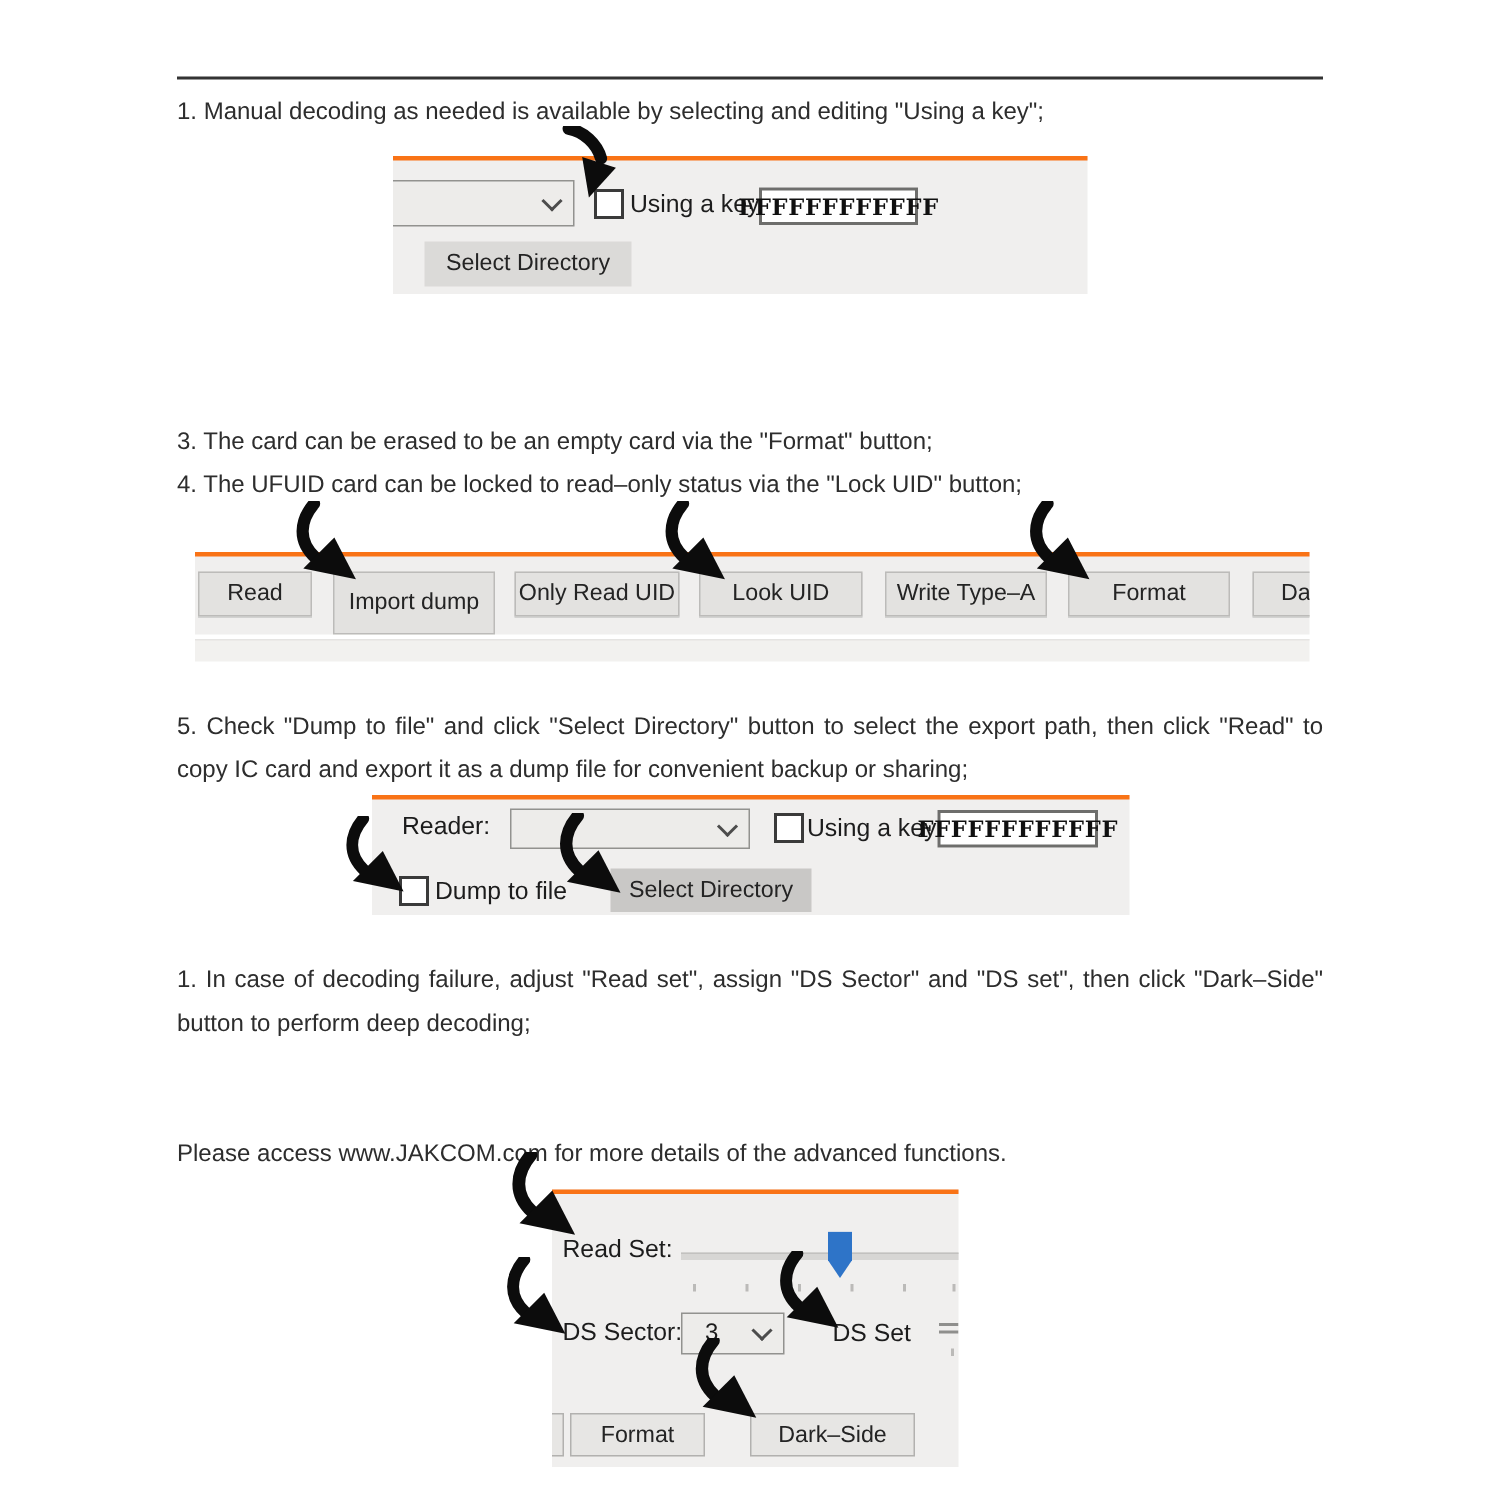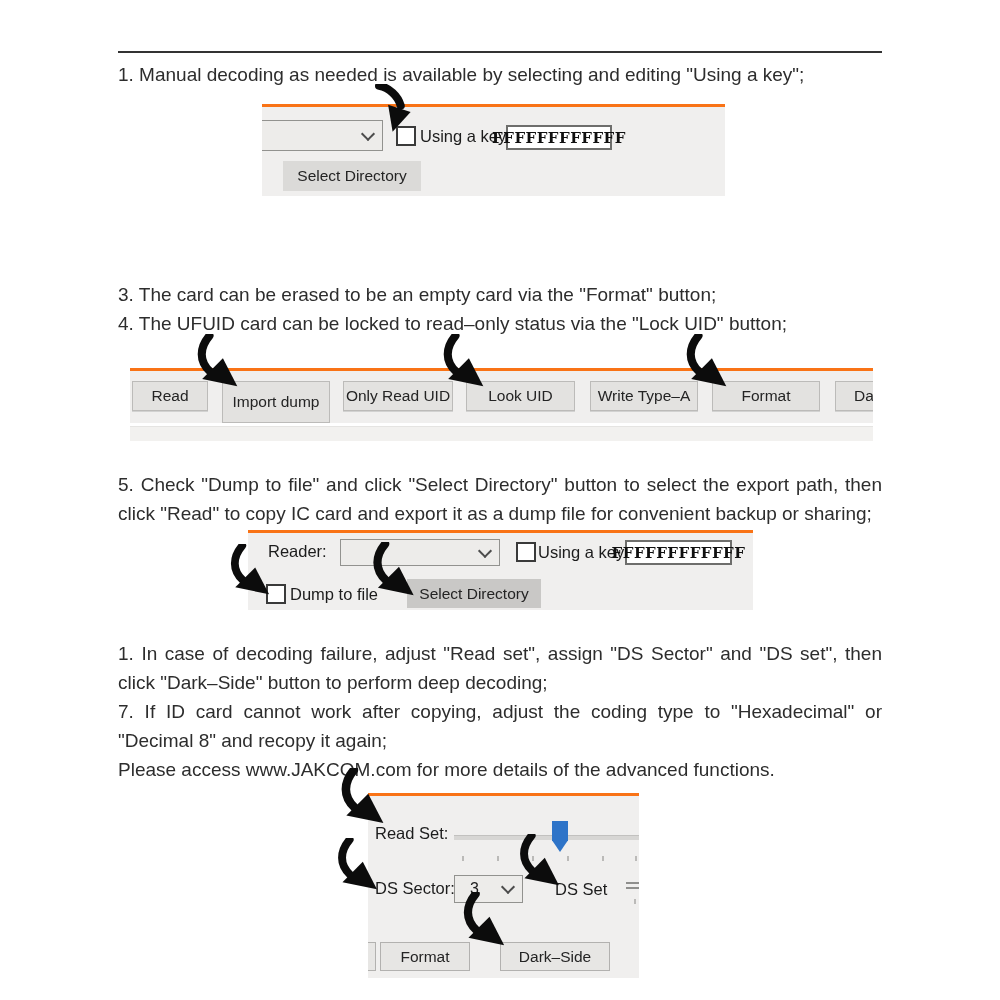--- a/index.html
+++ b/index.html
@@ -3,21 +3,21 @@
 <meta charset="utf-8">
 <style>
   html,body{margin:0;padding:0;background:#fff;}
   .stage{position:relative;width:1000px;height:1000px;background:#ffffff;
          font-family:"Liberation Sans",sans-serif;overflow:hidden;}
 
   .title{position:absolute;left:118px;top:14px;font-size:31px;font-weight:400;
          color:#161616;letter-spacing:0.3px;}
   .rule{position:absolute;left:118px;top:51px;width:764px;height:2px;background:#333;}
 
-  .para{position:absolute;left:118px;width:764px;font-size:19px;line-height:29px;
+  .para{position:absolute;left:118px;width:764px;font-size:16px;line-height:29px;
         color:#2d2d2d;text-align:justify;}
 
   .panel{position:absolute;background:#f0efee;overflow:hidden;z-index:1;
          border-top:3px solid #f97316;}
 
   .lbl{position:absolute;font-size:16.5px;color:#1c1c1c;white-space:nowrap;}
 
   .combo{position:absolute;background:#edecea;border:1px solid #92928f;box-sizing:border-box;}
   .chev{position:absolute;right:9px;top:50%;width:8px;height:8px;margin-top:-7px;
         border-right:2px solid #4c4c4c;border-bottom:2px solid #4c4c4c;transform:rotate(45deg);}
@@ -66,21 +66,20 @@
 
 <div class="stage">
 
   <div class="rule"></div>
 
   <div class="para" style="top:60px">1. Manual decoding as needed is available by selecting and editing "Using a key";</div>
   <div class="para" style="top:280px">3. The card can be erased to be an empty card via the "Format" button;</div>
   <div class="para" style="top:309px">4. The UFUID card can be locked to read–only status via the "Lock UID" button;</div>
   <div class="para" style="top:470px">5. Check "Dump to file" and click "Select Directory" button to select the export path, then click "Read" to copy IC card and export it as a dump file for convenient backup or sharing;</div>
   <div class="para" style="top:639px">1. In case of decoding failure, adjust "Read set", assign "DS Sector" and "DS set", then click "Dark–Side" button to perform deep decoding;</div>
-  <div class="para" style="top:697px">7. If ID card cannot work after copying, adjust the coding type to "Hexadecimal" or "Decimal 8" and recopy it again;</div>
   <div class="para" style="top:755px">Please access www.JAKCOM.com for more details of the advanced functions.</div>
 
   <div class="panel" style="left:262px;top:104px;width:463px;height:89px">
     <div class="combo" style="left:-2px;top:13px;width:123px;height:31px">
       <span class="chev"></span>
     </div>
     <div class="cb" style="left:134px;top:19px"></div>
     <div class="lbl" style="left:158px;top:20px">Using a key</div>
     <div class="keyfield" style="left:244px;top:18px;width:106px;height:25px">FFFFFFFFFFFF</div>
     <div class="btn flat" style="left:21px;top:54px;width:138px;height:30px">Select Directory</div>

